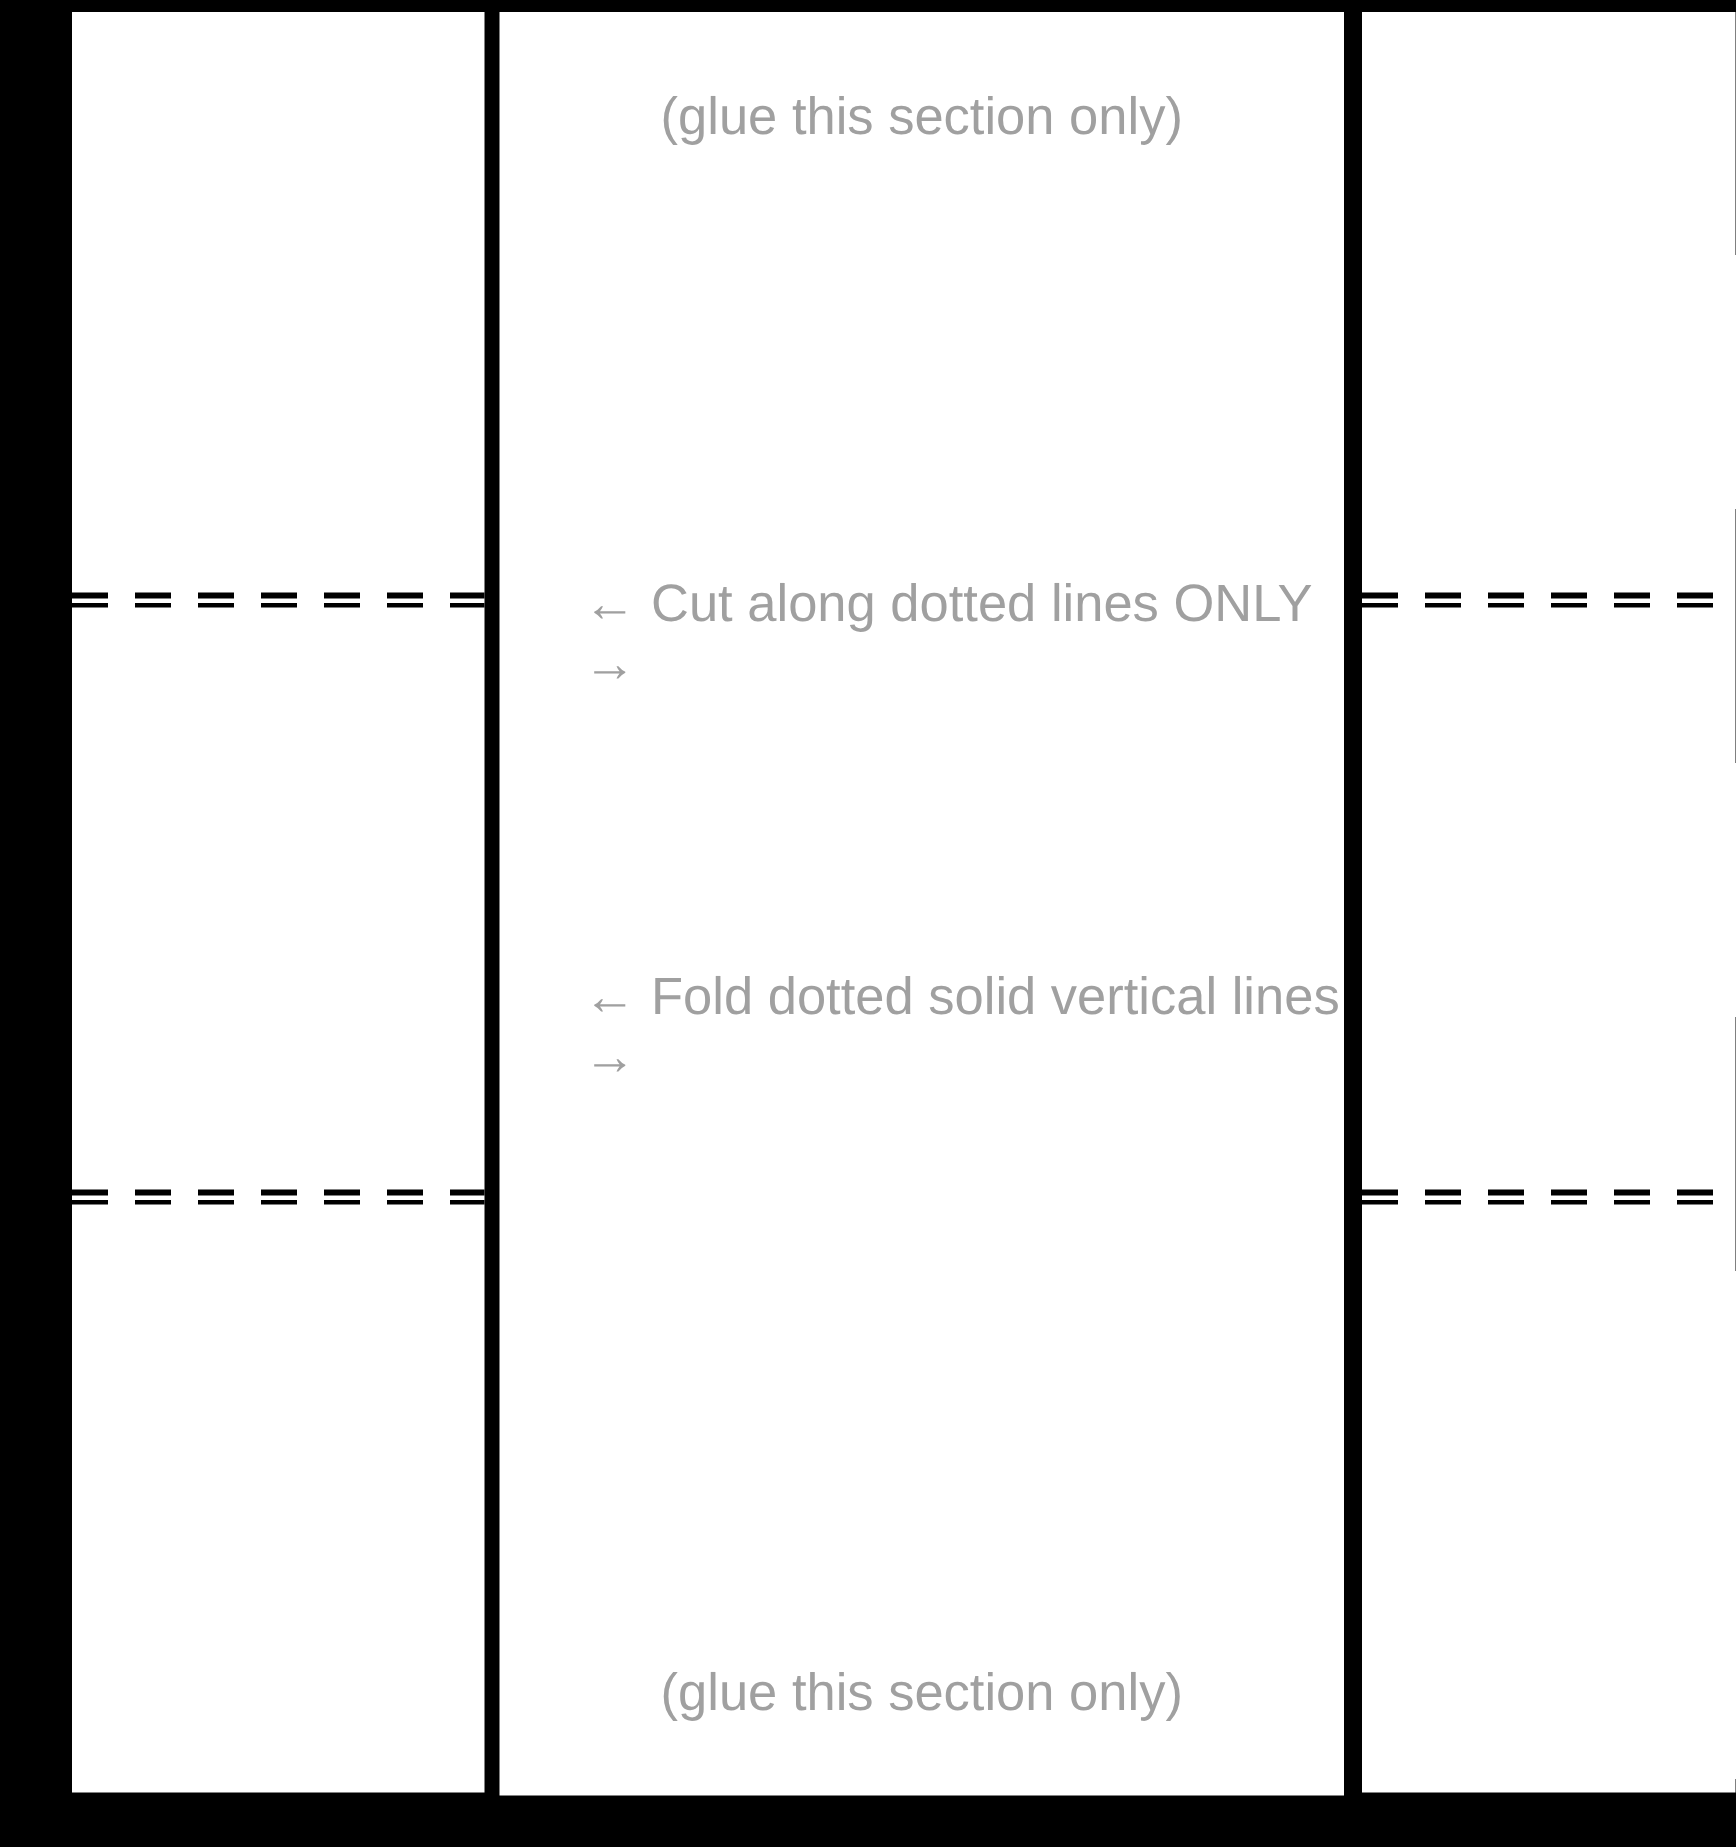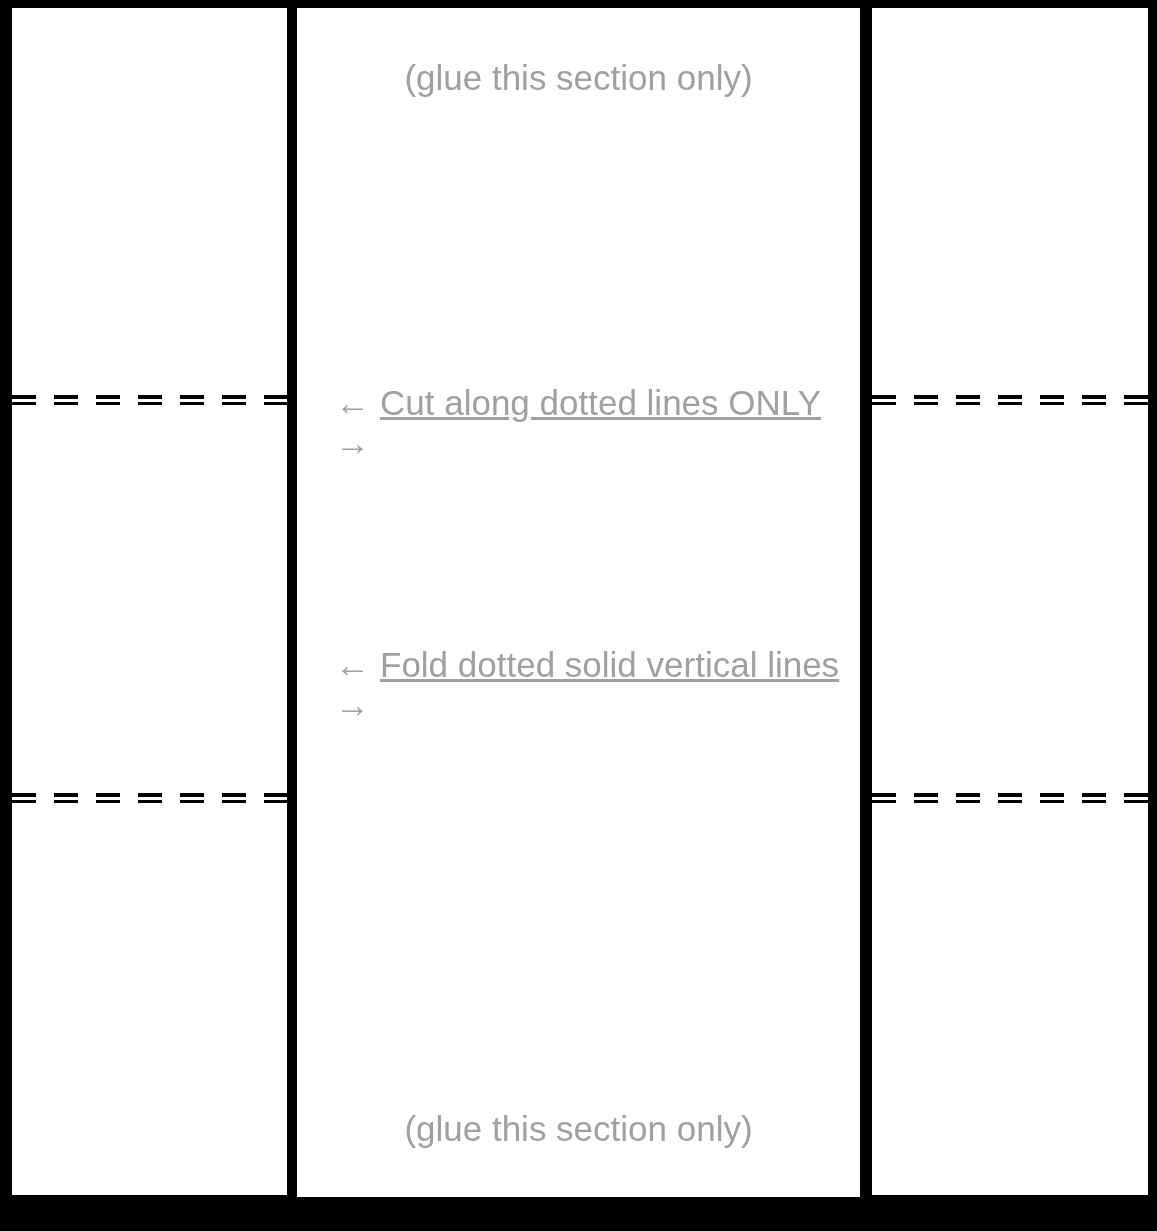--- a/index.html
+++ b/index.html
@@ -11,20 +11,21 @@
     height: 1231px;
     background: #000000;
     position: relative;
     font-family: "Liberation Sans", sans-serif;
     overflow: hidden;
   }
   .panel {
     position: absolute;
     background: #ffffff;
     top: 8px;
+    margin-left: 36px;
   }
   .panel-left {
     left: 12px;
     width: 275px;
     height: 1187px;
   }
   .panel-center {
     left: 297px;
     width: 563px;
     height: 1189px;
@@ -59,26 +60,25 @@
     font-size: 35px;
     line-height: 40px;
     color: #a0a0a0;
     white-space: nowrap;
   }
   .glue-note-top { top: 50px; }
   .glue-note-bottom { top: 1101px; }
 
   .instruction {
     position: absolute;
-    left: 38px;
+    left: 56px;
     font-size: 35px;
     line-height: 40px;
     color: #a0a0a0;
     white-space: nowrap;
-    text-decoration: underline;
   }
   .instruction-cut { top: 375px; }
   .instruction-fold { top: 637px; }
   .instruction .arrow {
     display: inline-block;
   }
   .instruction .arrow-left { margin-right: 10px; }
 </style>
 </head>
 <body>

